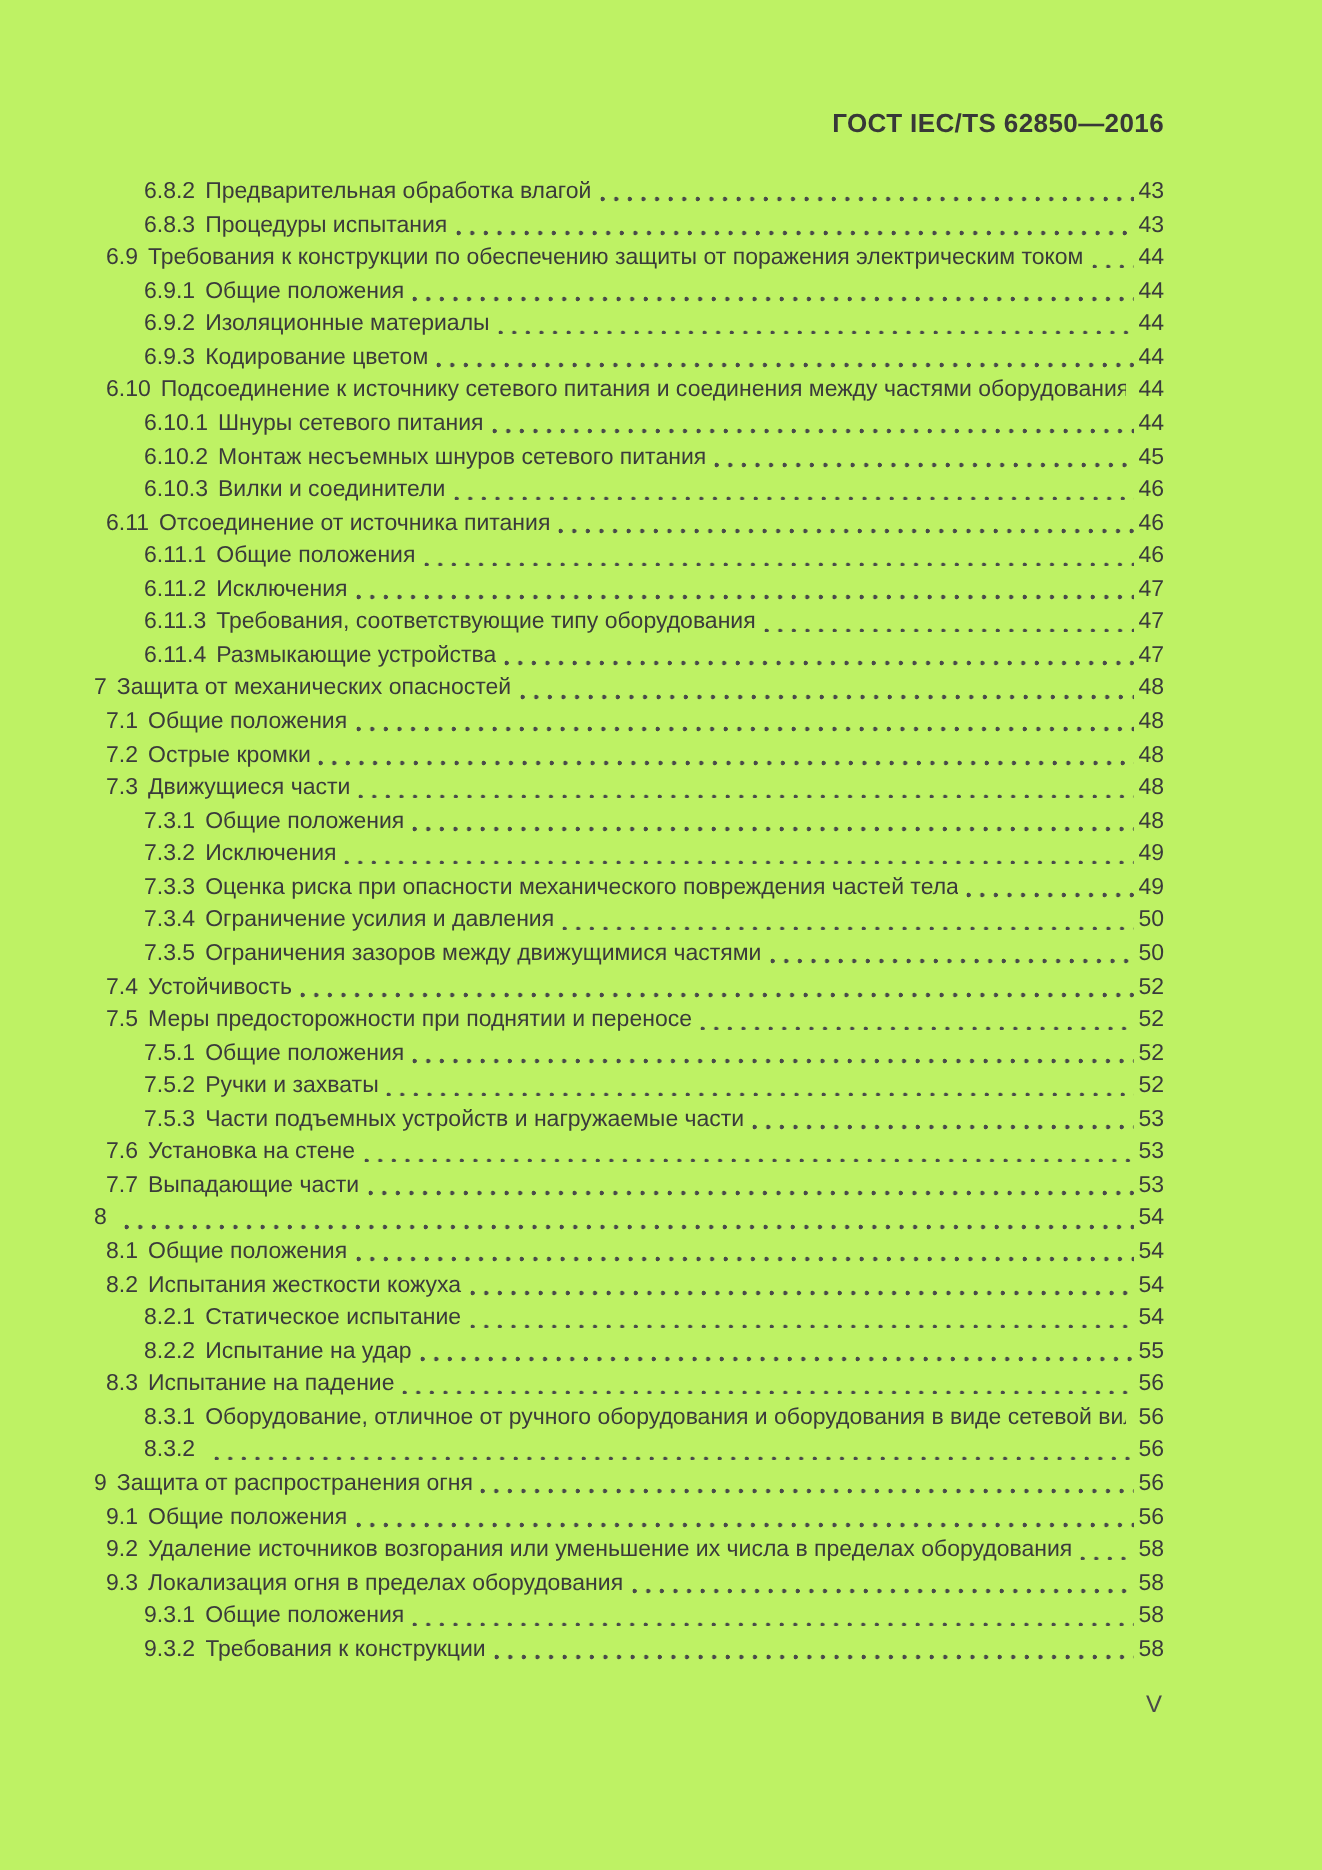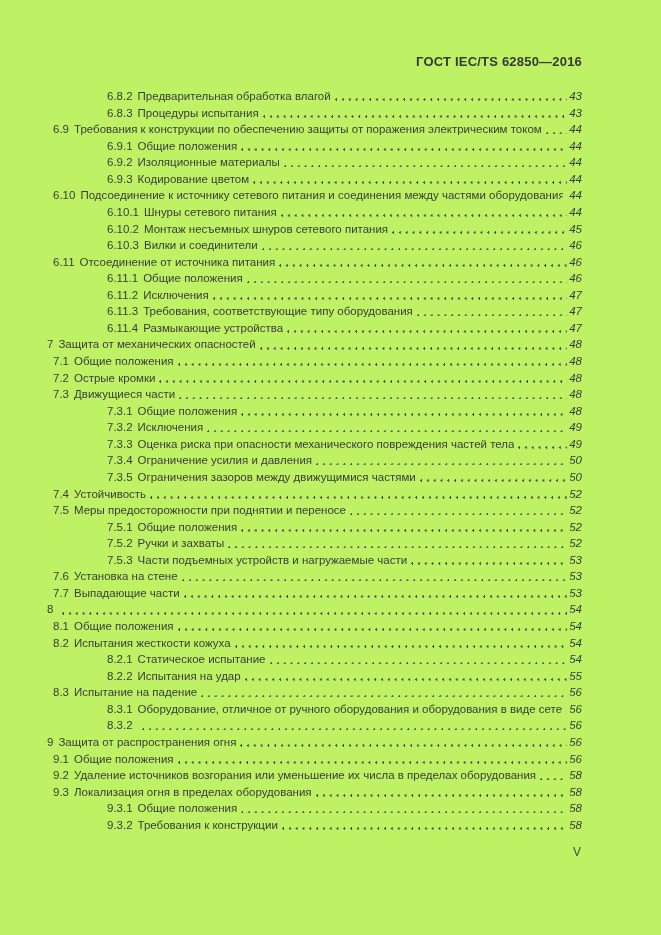--- a/index.html
+++ b/index.html
@@ -36,21 +36,21 @@
   .toc-row {
     display: flex;
     align-items: baseline;
     font-size: 11.5px;
     line-height: 16.57px;
     height: 16.57px;
     white-space: nowrap;
   }
   .lvl1 { padding-left: 47px; }
   .lvl2 { padding-left: 53px; }
-  .lvl3 { padding-left: 107px; }
+  .lvl3 { padding-left: 72px; }
   .toc-num {
     flex: 0 0 auto;
     margin-right: 5px;
   }
   .toc-title {
     flex: 0 1 auto;
     overflow: hidden;
     text-align: center;
   }
   .leader {
@@ -65,21 +65,20 @@
     left: 4px;
     right: 2px;
     bottom: 3.5px;
     height: 2.6px;
     background-image: radial-gradient(circle at 1.3px 1.3px, #4a4a4a 0.9px, rgba(0,0,0,0) 1.15px);
     background-size: 6.8px 2.6px;
     background-repeat: repeat-x;
   }
   .toc-page {
     flex: 0 0 auto;
-    font-style: italic;
   }
   .doc-footer {
     position: absolute;
     top: 845px;
     left: 47px;
     right: 80px;
     text-align: right;
     font-size: 12px;
     color: #4a4a4a;
   }
@@ -295,21 +294,21 @@
         <span class="toc-page">54</span>
       </div>
       <div class="toc-row lvl3">
         <span class="toc-num">8.2.1</span>
         <span class="toc-title">Статическое испытание</span>
         <span class="leader"></span>
         <span class="toc-page">54</span>
       </div>
       <div class="toc-row lvl3">
         <span class="toc-num">8.2.2</span>
-        <span class="toc-title">Испытания на удар</span>
+        <span class="toc-title">Испытание на удар</span>
         <span class="leader"></span>
         <span class="toc-page">55</span>
       </div>
       <div class="toc-row lvl2">
         <span class="toc-num">8.3</span>
         <span class="toc-title">Испытание на падение</span>
         <span class="leader"></span>
         <span class="toc-page">56</span>
       </div>
       <div class="toc-row lvl3">

